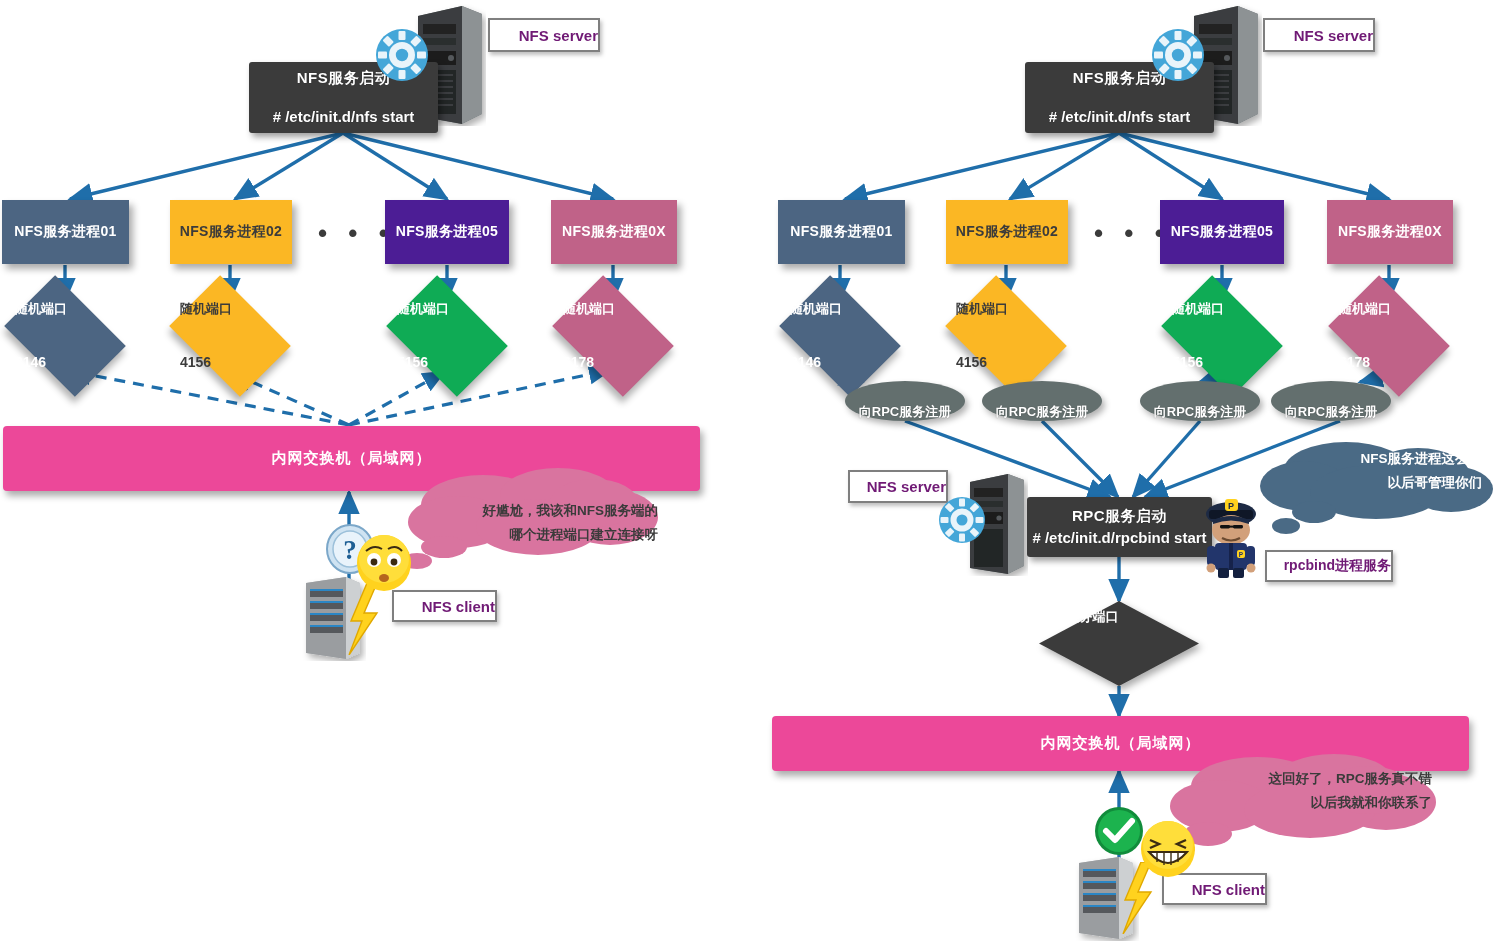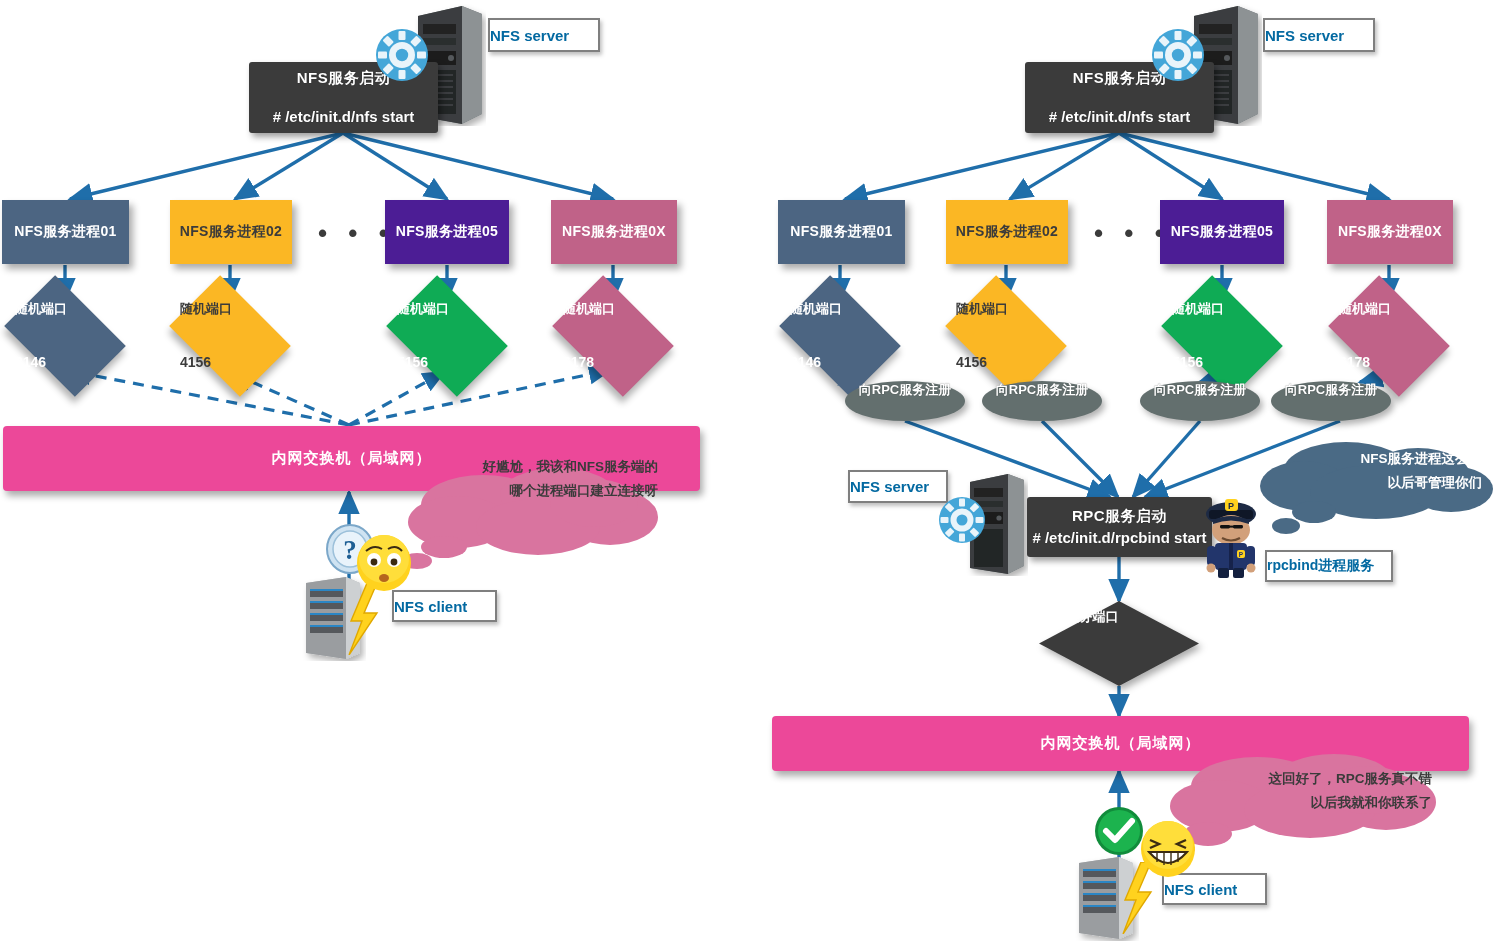--- a/index.html
+++ b/index.html
@@ -38,27 +38,27 @@
   .d3 .shape{background:#0fab55;}
   .d4 .shape{background:#c06288;}
   .dBlack .shape{background:#3b3b3b;}
 
   
   .switchbar{background:#ec4899;border-radius:4px;color:#fff;
     font-size:15px;font-weight:bold;display:flex;align-items:center;justify-content:center;
     box-shadow:3px 5px 7px rgba(0,0,0,.33);letter-spacing:1px;}
 
   
-  .callout{background:#fff;border:2px solid #7f7f7f;color:#0369a1;
-    font-size:15px;font-weight:bold;display:flex;align-items:center;justify-content:flex-start;
+  .callout{background:#fff;border:2px solid #7f7f7f;color:#701a75;
+    font-size:15px;font-weight:bold;display:flex;align-items:center;justify-content:flex-end;
     box-shadow:2px 3px 4px rgba(0,0,0,.25);}
 
   
   .ellipse{background:#636f6e;border-radius:50%;color:#fff;font-size:13px;font-weight:bold;
-    display:flex;align-items:flex-start;justify-content:center;
+    display:flex;align-items:flex-end;justify-content:center;
     box-shadow:3px 4px 6px rgba(0,0,0,.3);text-shadow:0 0 1px rgba(0,0,0,.5);}
 
   .dots{color:#3b3b3b;font-size:26px;font-weight:bold;letter-spacing:7px;}
 
   svg.layer{position:absolute;left:0;top:0;width:1497px;height:951px;overflow:visible;}
   svg.under{z-index:1;}
   .lbl-cloud{position:absolute;z-index:6;display:flex;flex-direction:column;
      align-items:flex-end;justify-content:center;pointer-events:none;}
   .cloudtxt{font-size:13.5px;font-weight:bold;line-height:1.75;text-align:center;}
   .cloudtxt.pink{color:#3b3b3b;}
@@ -234,21 +234,21 @@
       <ellipse cx="85" cy="40" rx="62" ry="30"></ellipse>
       <ellipse cx="160" cy="30" rx="58" ry="27"></ellipse>
       <ellipse cx="212" cy="52" rx="48" ry="28"></ellipse>
       <ellipse cx="60" cy="57" rx="50" ry="26"></ellipse>
       <ellipse cx="140" cy="62" rx="62" ry="28"></ellipse>
       <ellipse cx="196" cy="38" rx="44" ry="24"></ellipse>
       <ellipse cx="46" cy="82" rx="23" ry="11"></ellipse>
       <ellipse cx="19" cy="96" rx="15" ry="8"></ellipse>
     </g>
   </svg>
-  <div class="lbl-cloud" style="left:408px;top:444px;width:250px;height:70px;">
+  <div class="lbl-cloud" style="left:408px;top:488px;width:250px;height:70px;">
     <div class="cloudtxt pink">好尴尬，我该和NFS服务端的</div>
     <div class="cloudtxt pink">哪个进程端口建立连接呀</div>
   </div>
 
   <svg class="abs" style="left:326px;top:524px;width:48px;height:50px;z-index:6;">
     <ellipse cx="24" cy="25" rx="23" ry="24" fill="#cfe3f2" stroke="#7ba7c9" stroke-width="2"></ellipse>
     <ellipse cx="24" cy="25" rx="17" ry="18" fill="#e9f3fb" stroke="#9cc0da" stroke-width="1.5"></ellipse>
     <text x="24" y="35" font-size="27" font-weight="bold" fill="#1f5f94" text-anchor="middle" font-family="'Liberation Serif',serif">?</text>
   </svg>
 

